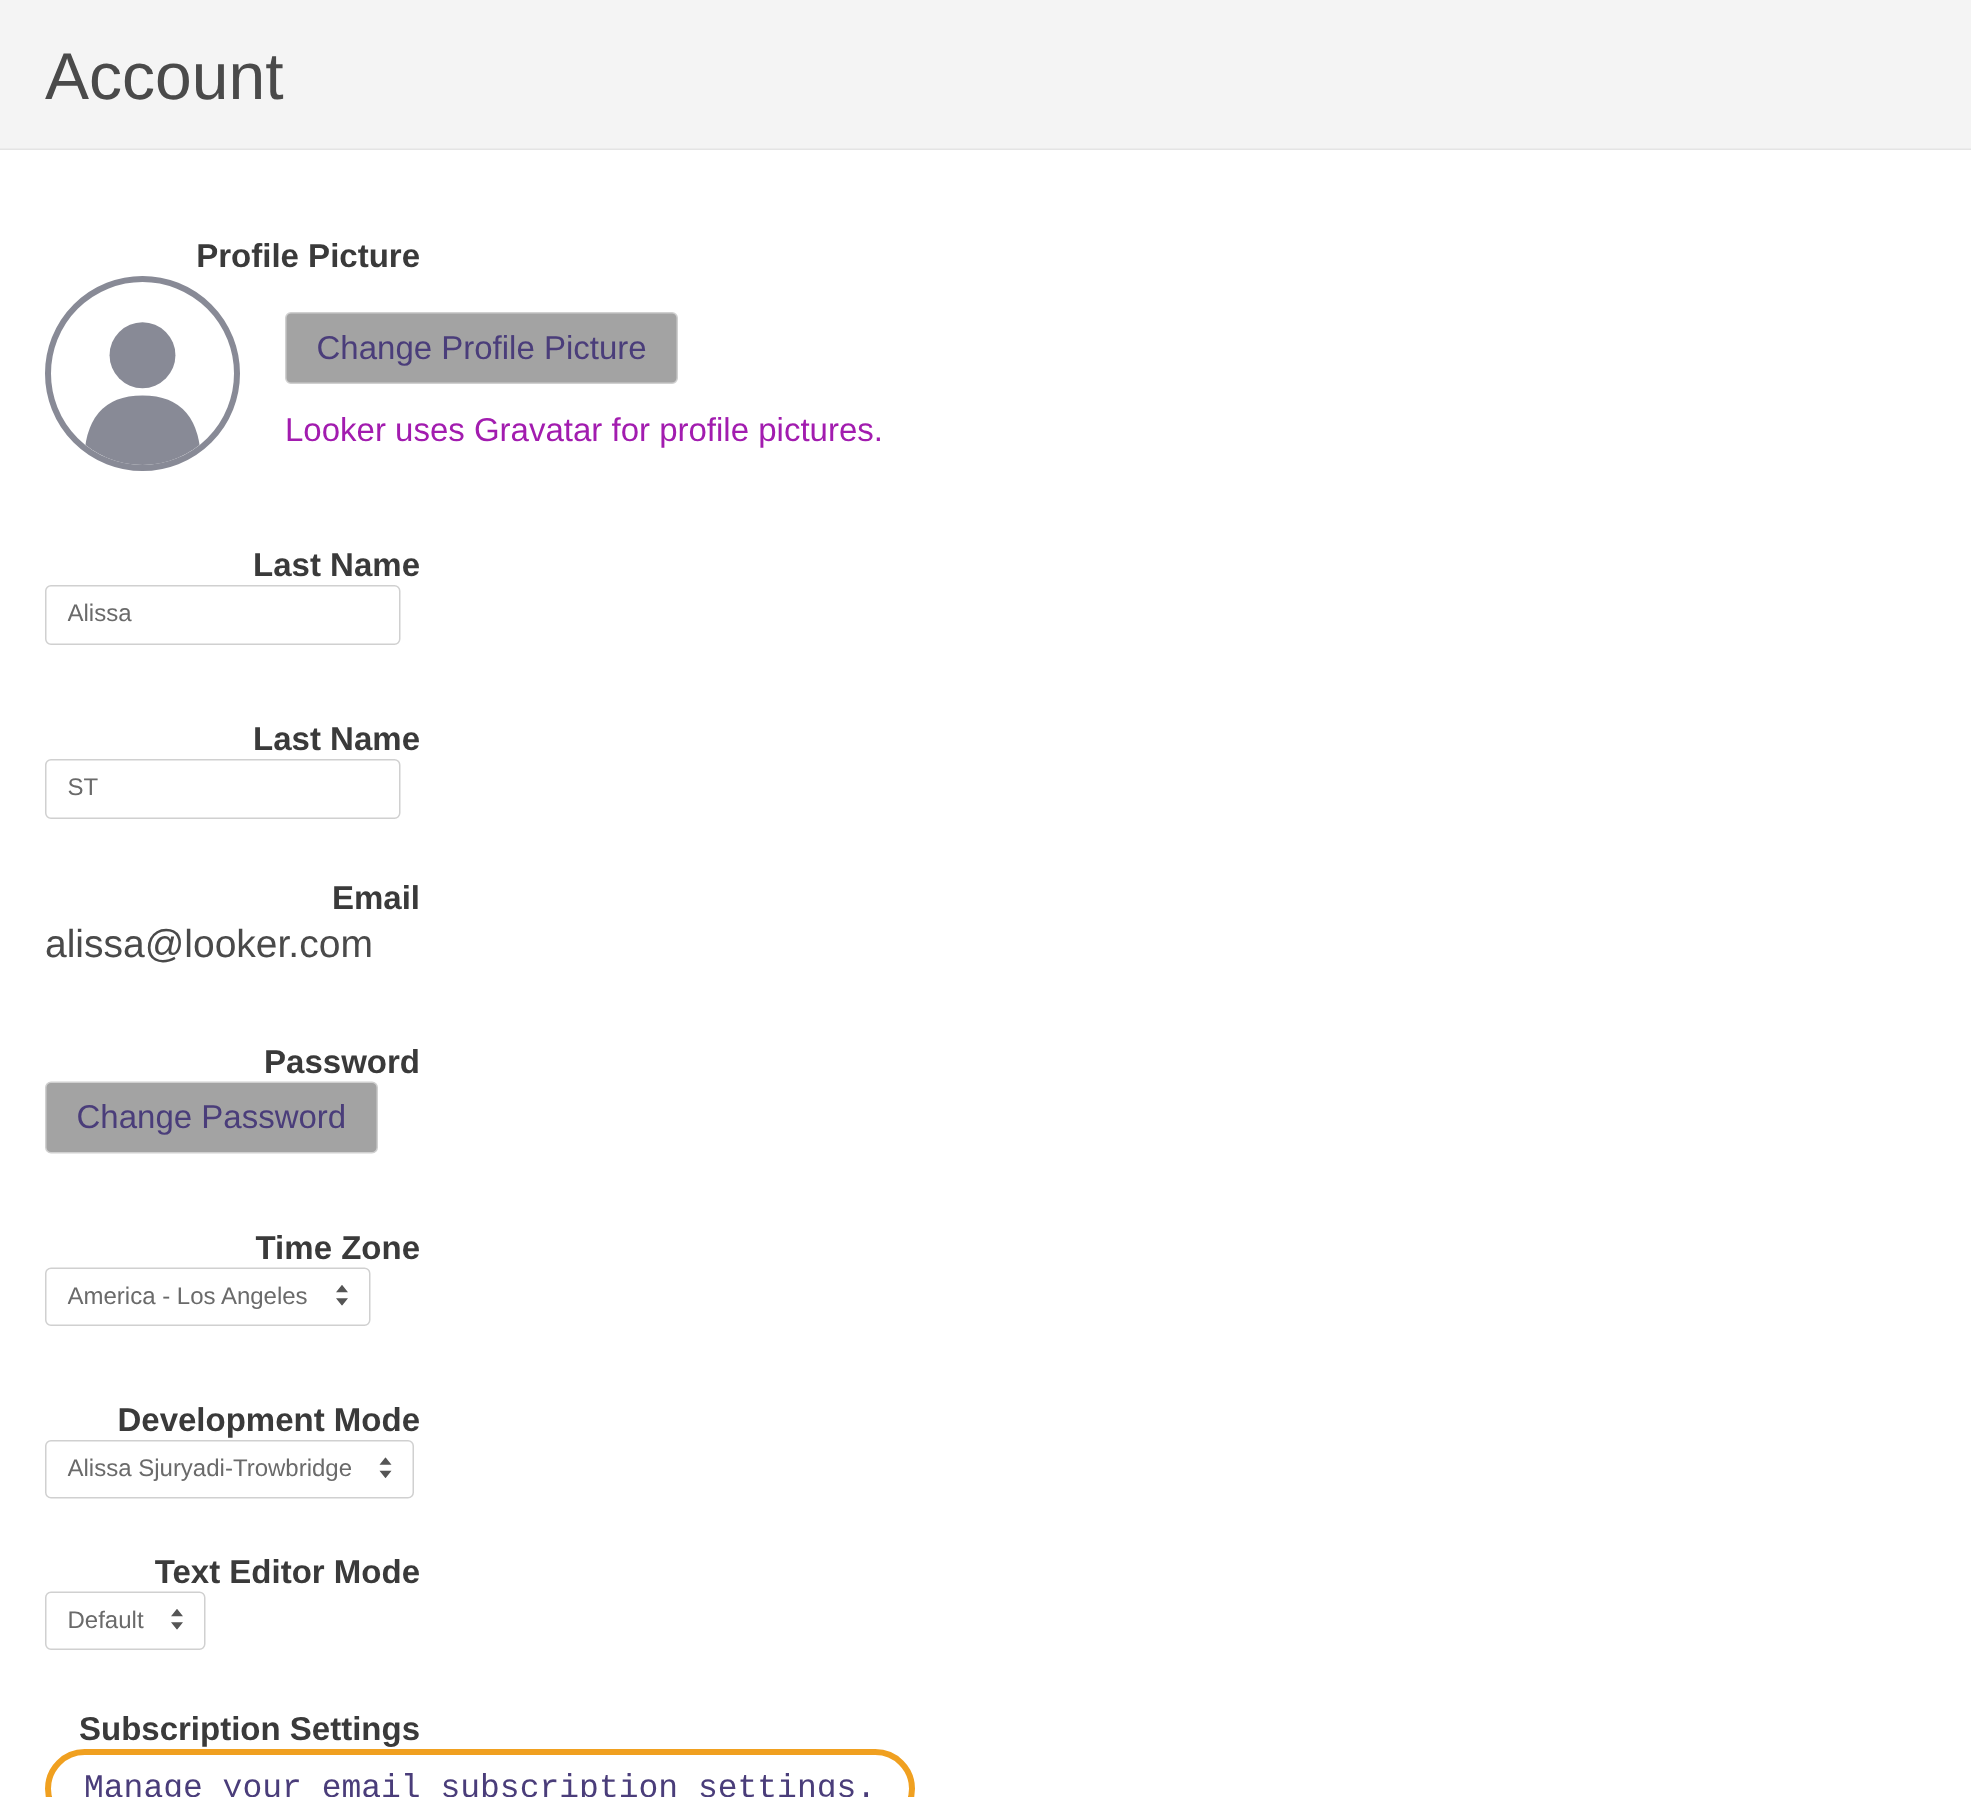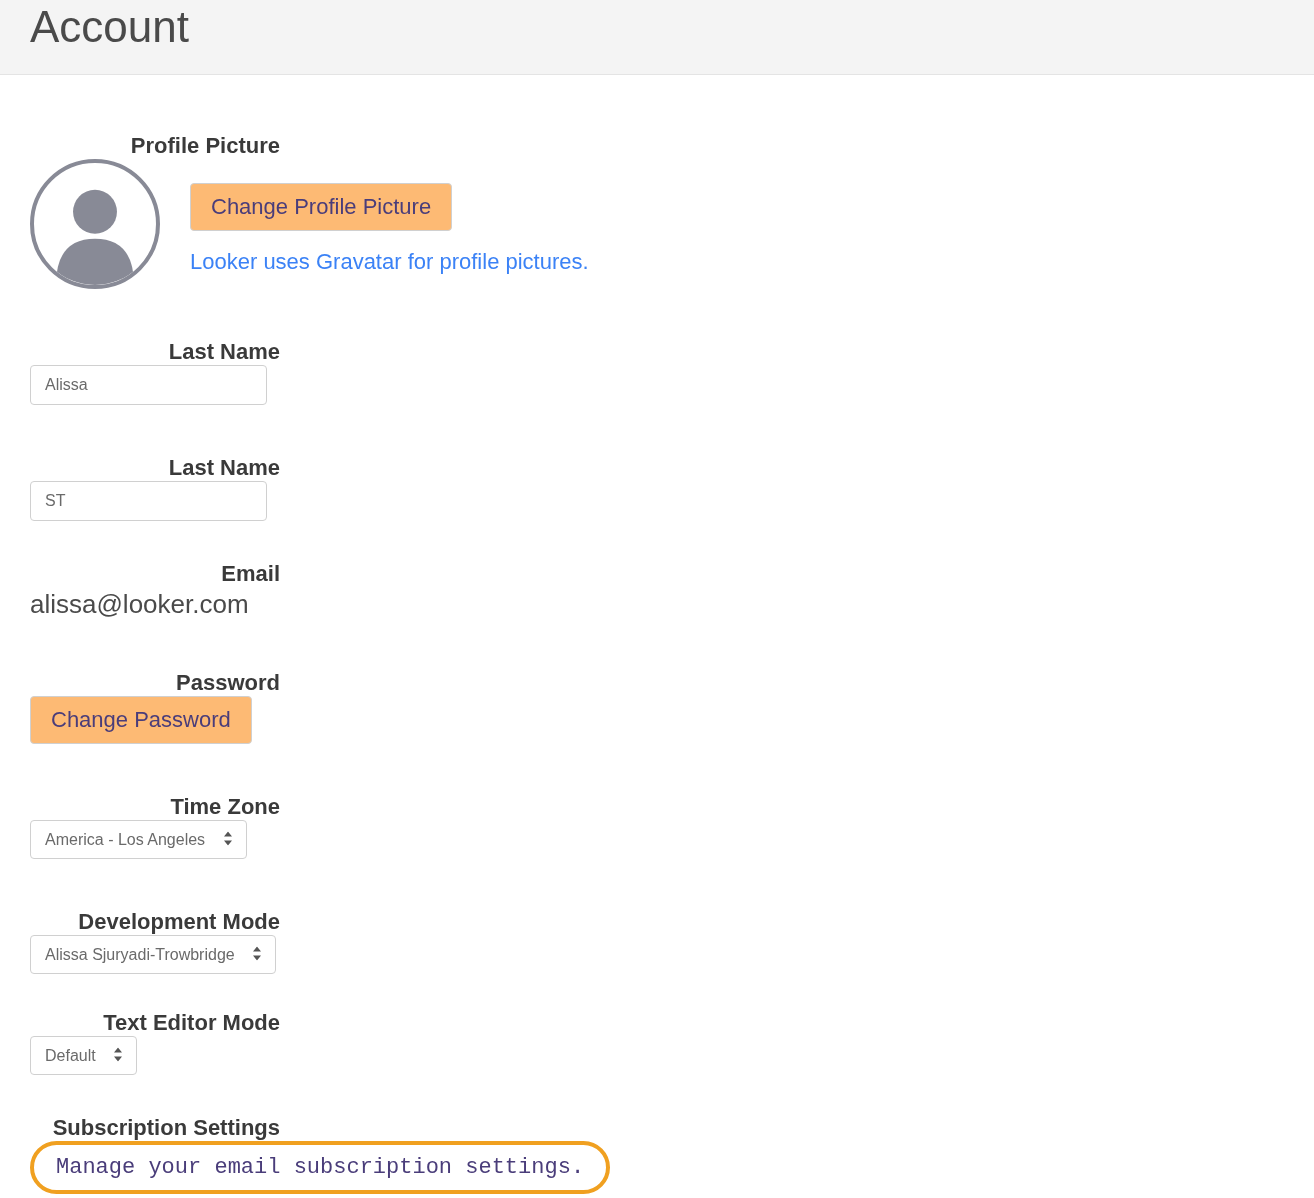--- a/index.html
+++ b/index.html
@@ -5,21 +5,21 @@
 * { box-sizing: border-box; margin: 0; padding: 0; }
 body {
   font-family: -apple-system, BlinkMacSystemFont, "Segoe UI", Helvetica, Arial, sans-serif;
   background: #fff;
   color: #3a3a3a;
   width: 1314px;
 }
 .header {
   background: #f4f4f4;
   border-bottom: 1px solid #e4e4e4;
-  padding: 2px 30px 22px 30px;
+  padding: 27px 30px 22px 30px;
 }
 .header h1 {
   font-weight: 300;
   font-size: 44px;
   color: #4a4a4a;
 }
 .content {
   padding: 40px 30px 40px 30px;
 }
 .row {
@@ -51,32 +51,32 @@
   border: 4px solid #888a96;
   border-radius: 50%;
   overflow: hidden;
   display: flex; align-items: flex-end; justify-content: center;
   background: #fff;
 }
 .avatar-circle svg { width: 100%; height: 100%; }
 .avatar-side { padding-top: 24px; }
 .btn {
   display: inline-block;
-  background: #fdba74;
+  background: #a3a3a3;
   border: 1px solid #d0d0d0;
   border-radius: 4px;
   padding: 10px 20px;
   font-size: 22px;
   color: #4a3d7a;
   cursor: pointer;
   font-family: inherit;
 }
 .help {
   font-size: 22px;
-  color: #3b82f6;
+  color: #a21caf;
   margin-top: 18px;
 }
 .text-input {
   width: 100%;
   max-width: 770px;
   padding: 10px 14px;
   font-size: 16px;
   color: #6a6a6a;
   border: 1px solid #d0d0d0;
   border-radius: 4px;

